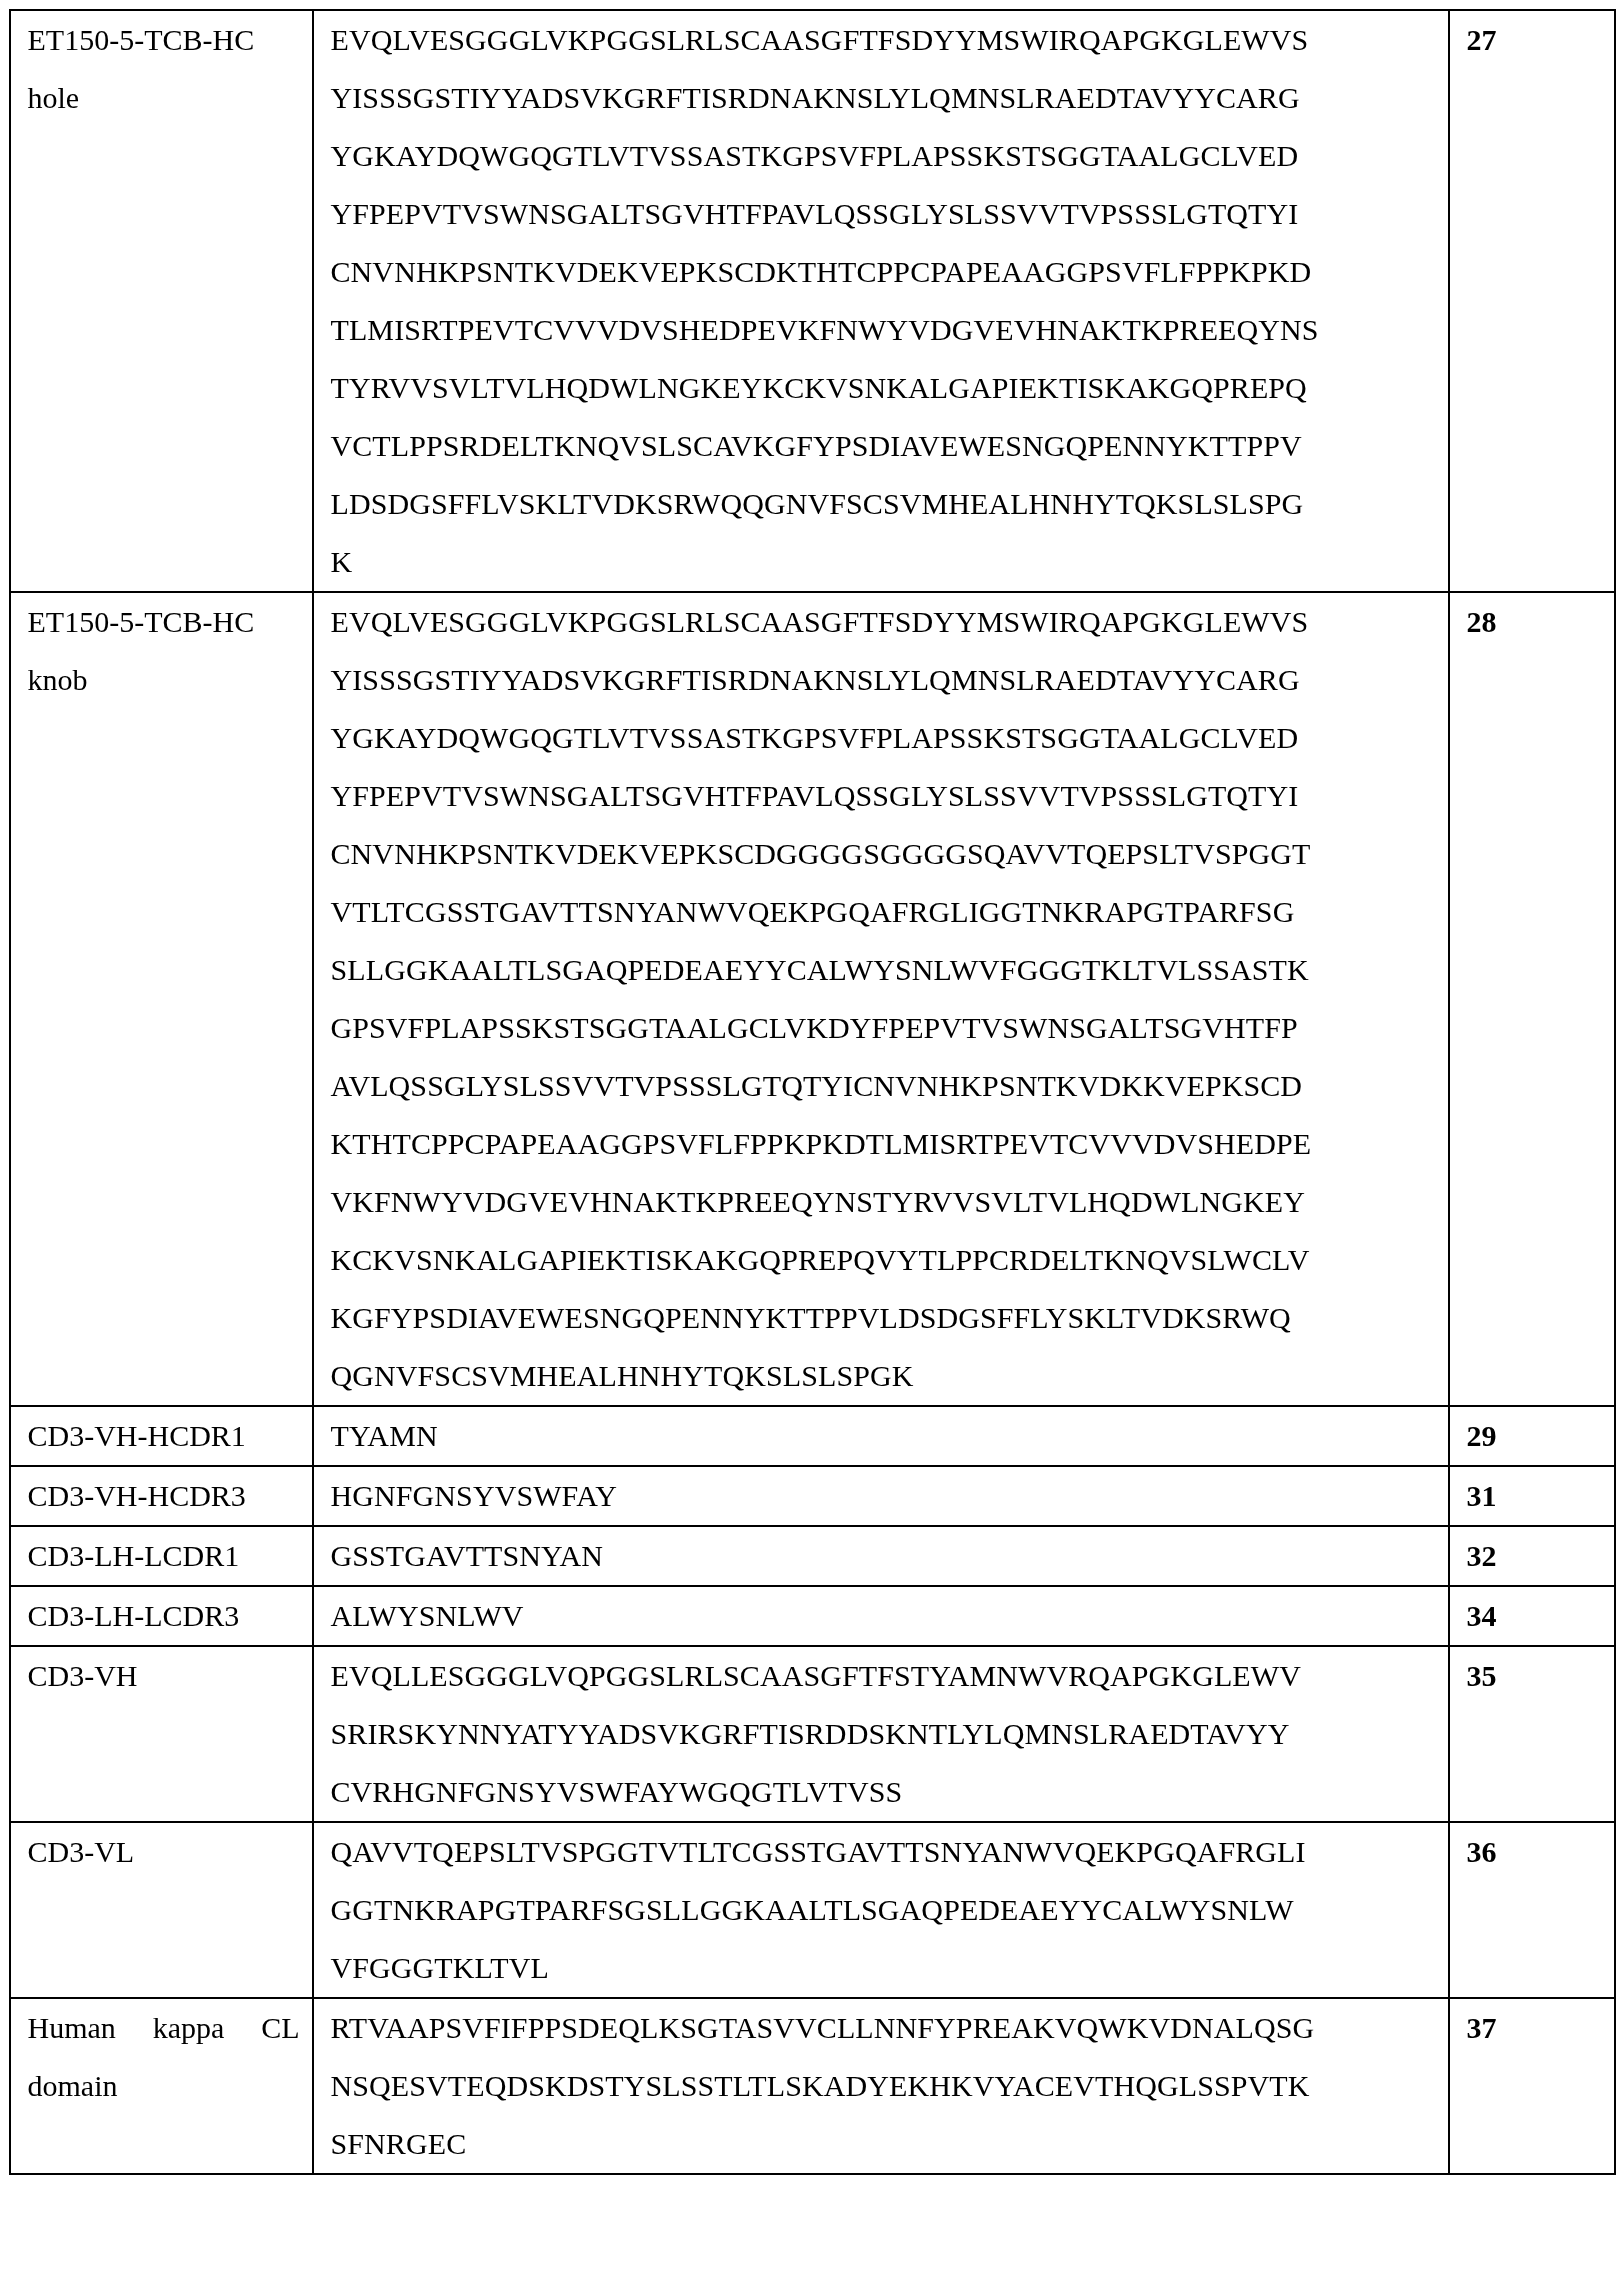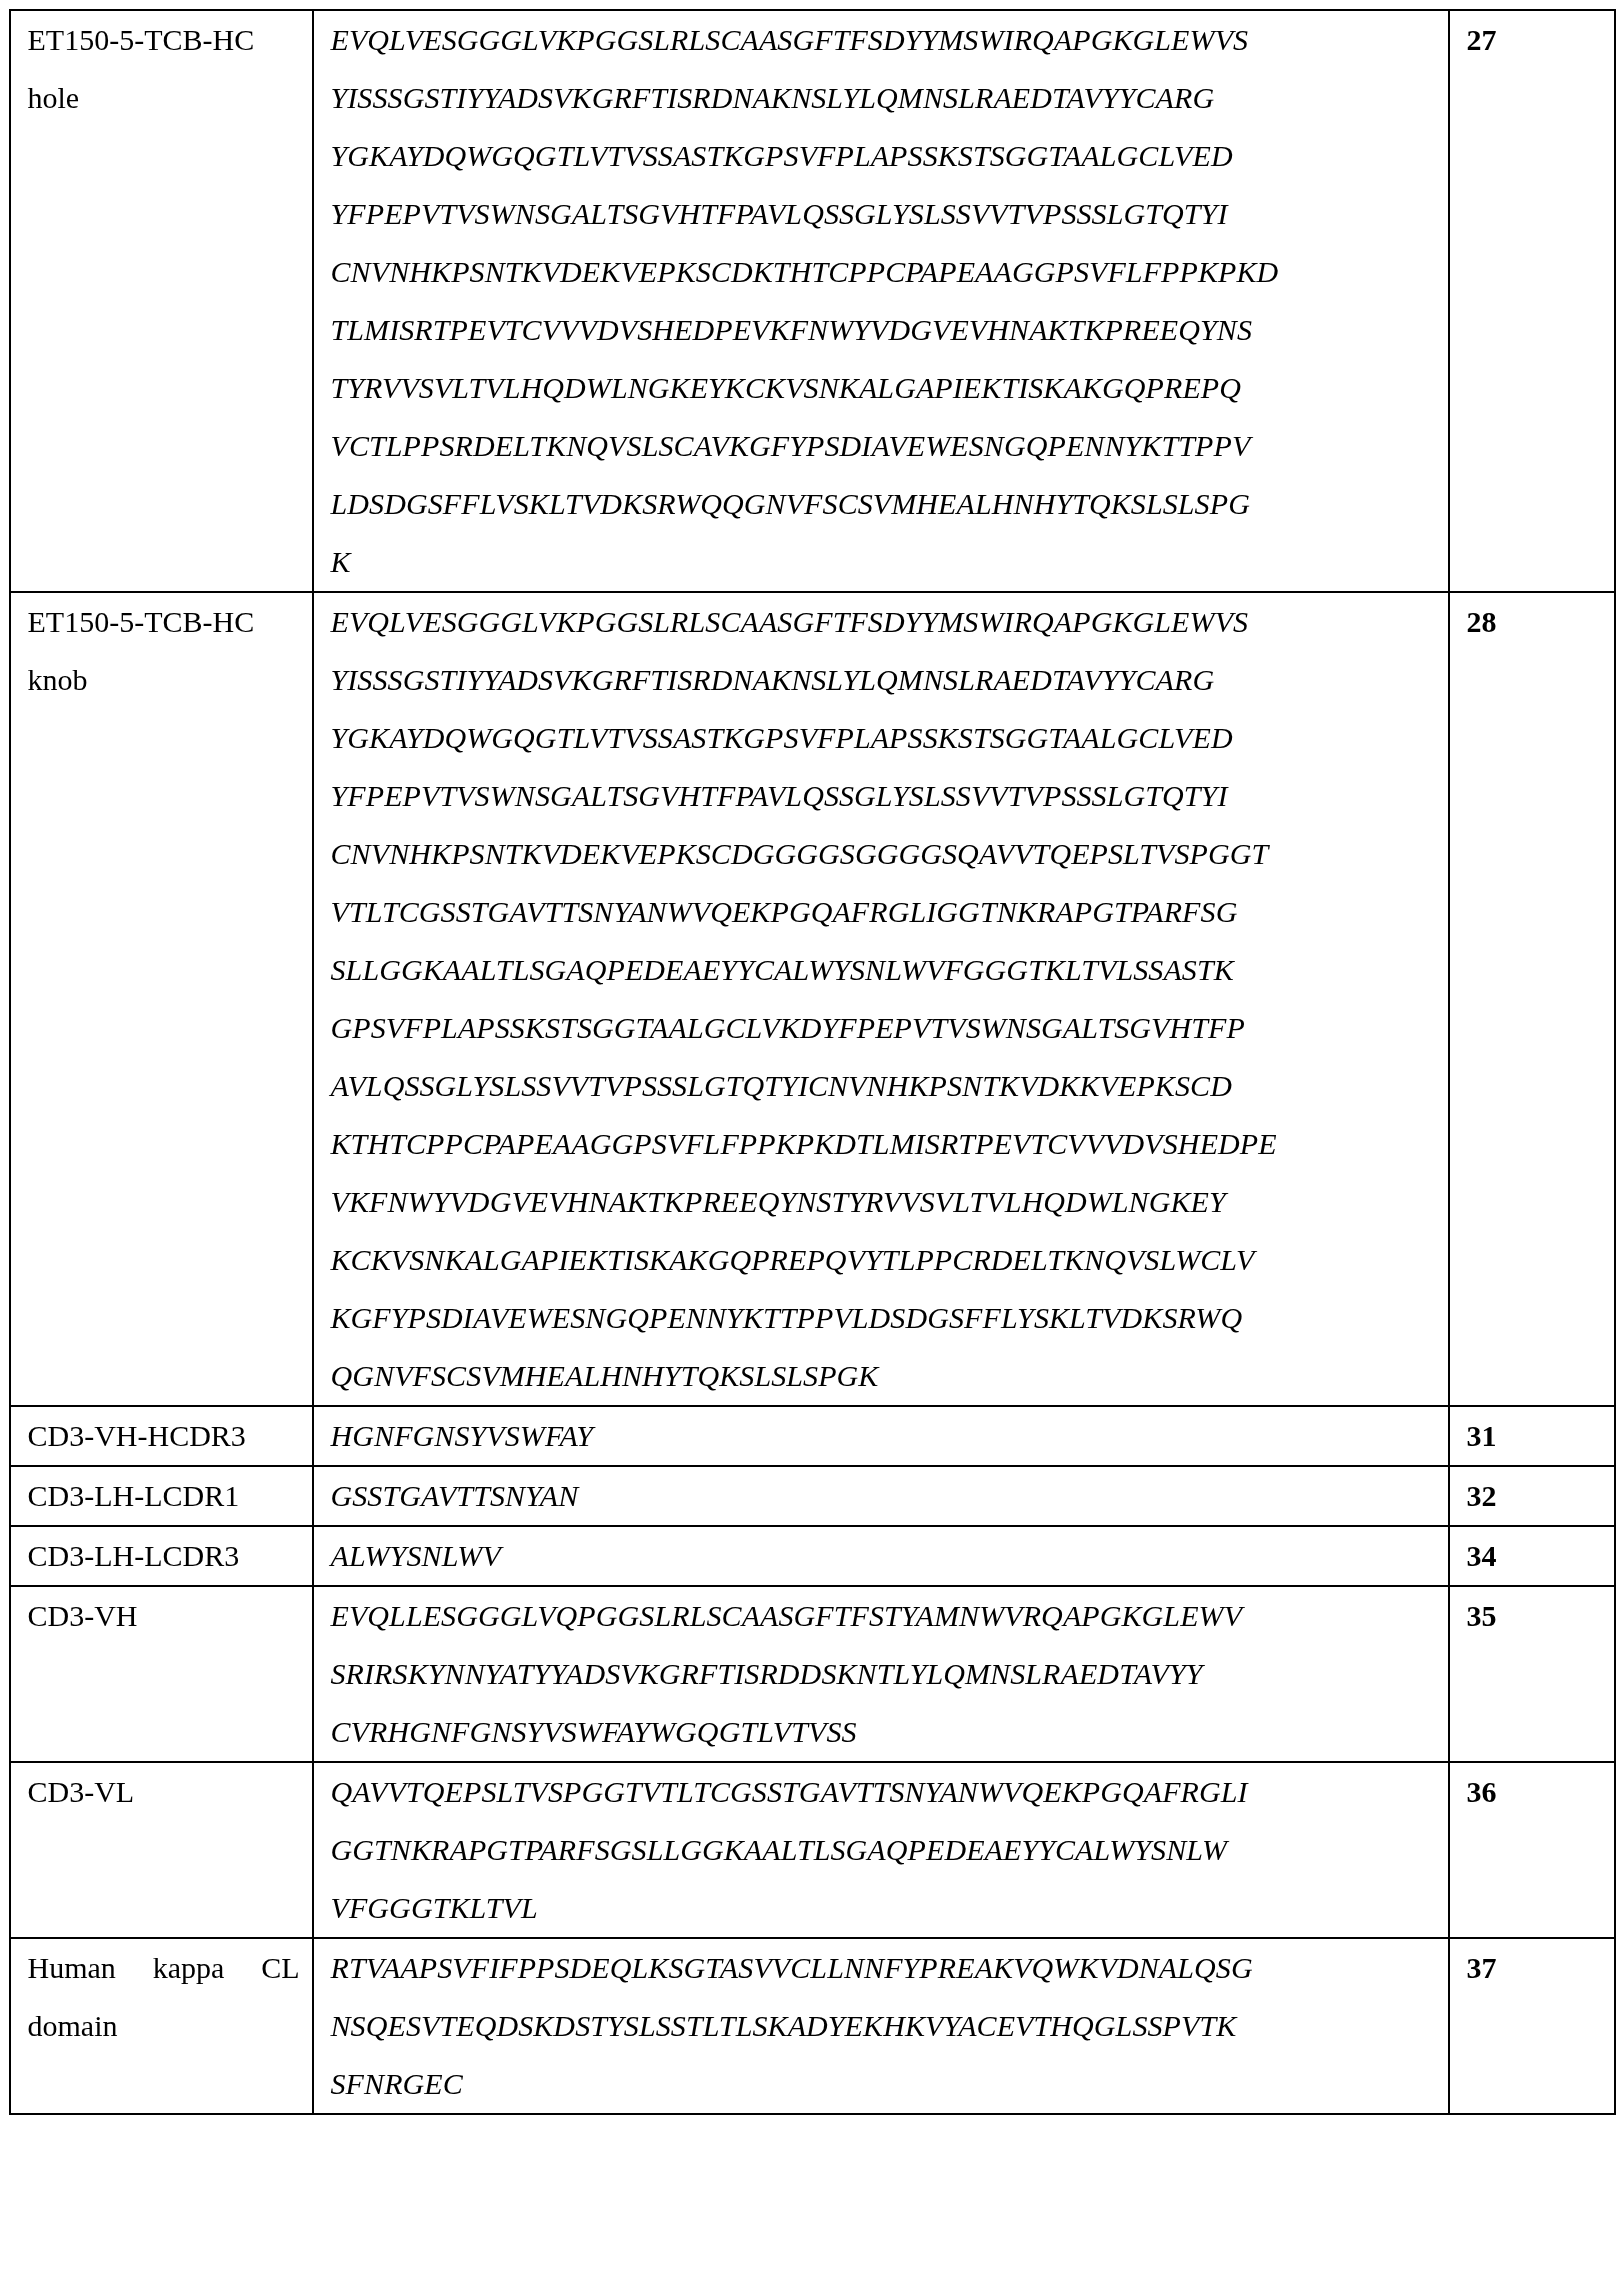--- a/index.html
+++ b/index.html
@@ -36,21 +36,20 @@
   col.c-id   { width: 166px; }
   td.name-cell {
     padding-left: 17px !important;
     padding-right: 12px !important;
     text-align: justify;
     margin-left: 12px;
   }
   td.seq-cell {
     padding-left: 17px !important;
     padding-right: 6.8px !important;
-    font-style: italic;
   }
   td.id-cell {
     padding-left: 17px !important;
     font-weight: bold;
   }
   .seq-line {
     display: block;
     white-space: nowrap;
     letter-spacing: 0.1px;
   }
@@ -110,20 +109,27 @@
         <span class="seq-line">AVLQSSGLYSLSSVVTVPSSSLGTQTYICNVNHKPSNTKVDKKVEPKSCD</span>
         <span class="seq-line">KTHTCPPCPAPEAAGGPSVFLFPPKPKDTLMISRTPEVTCVVVDVSHEDPE</span>
         <span class="seq-line">VKFNWYVDGVEVHNAKTKPREEQYNSTYRVVSVLTVLHQDWLNGKEY</span>
         <span class="seq-line">KCKVSNKALGAPIEKTISKAKGQPREPQVYTLPPCRDELTKNQVSLWCLV</span>
         <span class="seq-line">KGFYPSDIAVEWESNGQPENNYKTTPPVLDSDGSFFLYSKLTVDKSRWQ</span>
         <span class="seq-line">QGNVFSCSVMHEALHNHYTQKSLSLSPGK</span>
       </td>
       <td class="id-cell">28</td>
     </tr>
 
+    <tr>
+      <td class="name-cell">CD3-VH-HCDR1</td>
+      <td class="seq-cell">
+        <span class="seq-line">TYAMN</span>
+      </td>
+      <td class="id-cell">29</td>
+    </tr>
 
 
     <tr>
       <td class="name-cell">CD3-VH-HCDR3</td>
       <td class="seq-cell">
         <span class="seq-line">HGNFGNSYVSWFAY</span>
       </td>
       <td class="id-cell">31</td>
     </tr>
 

